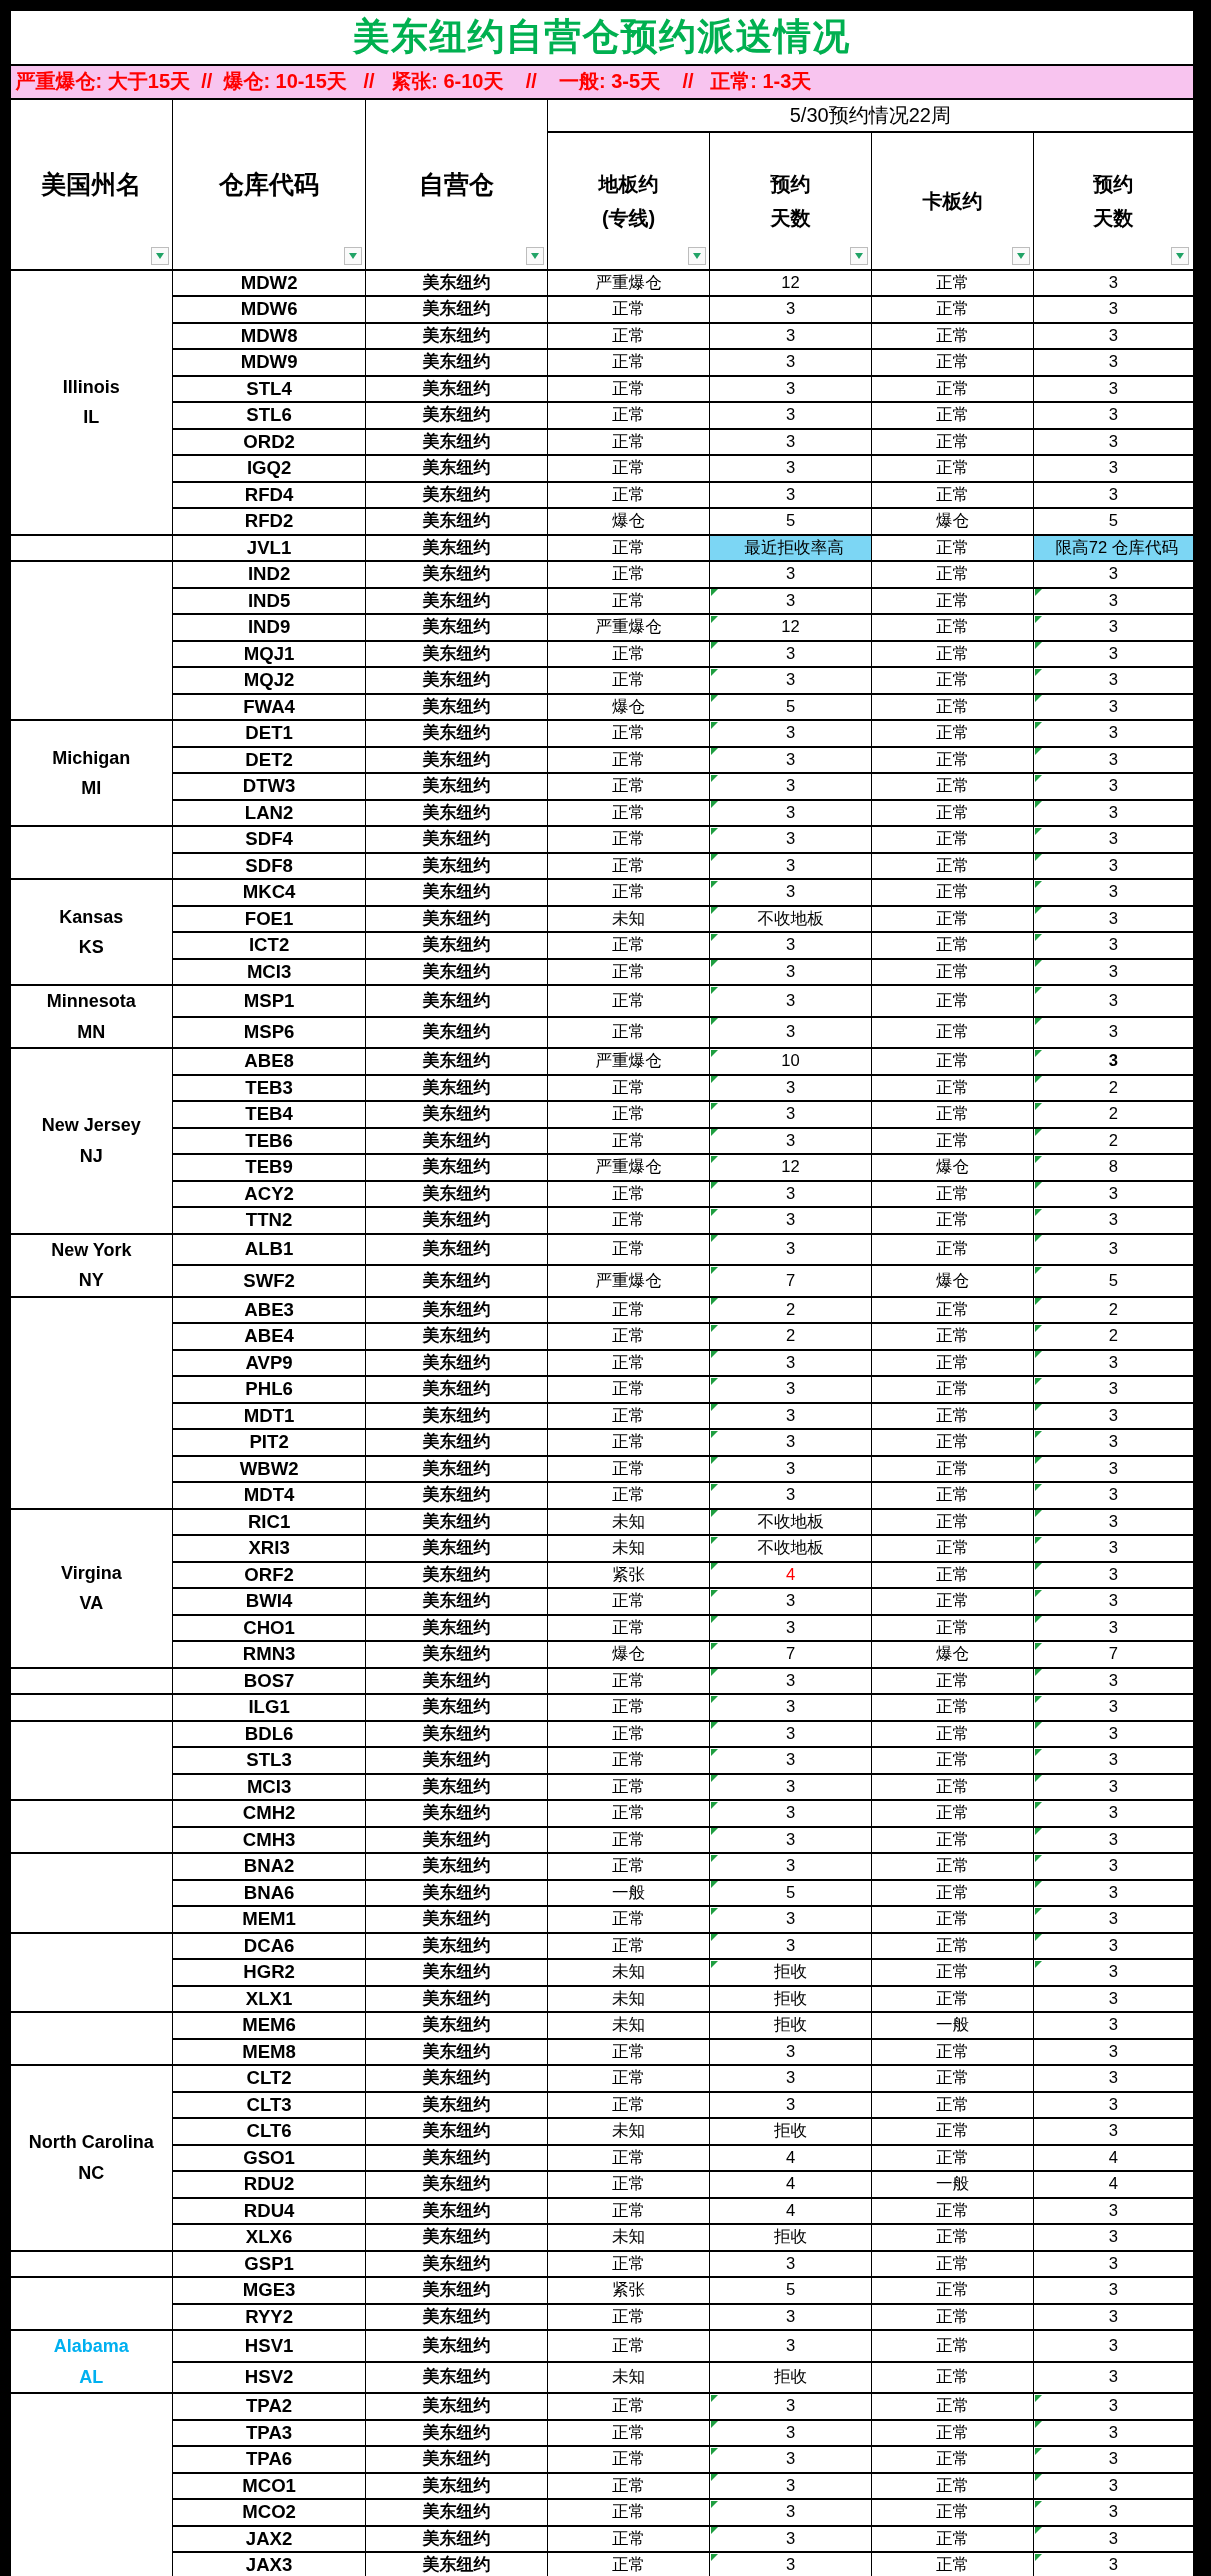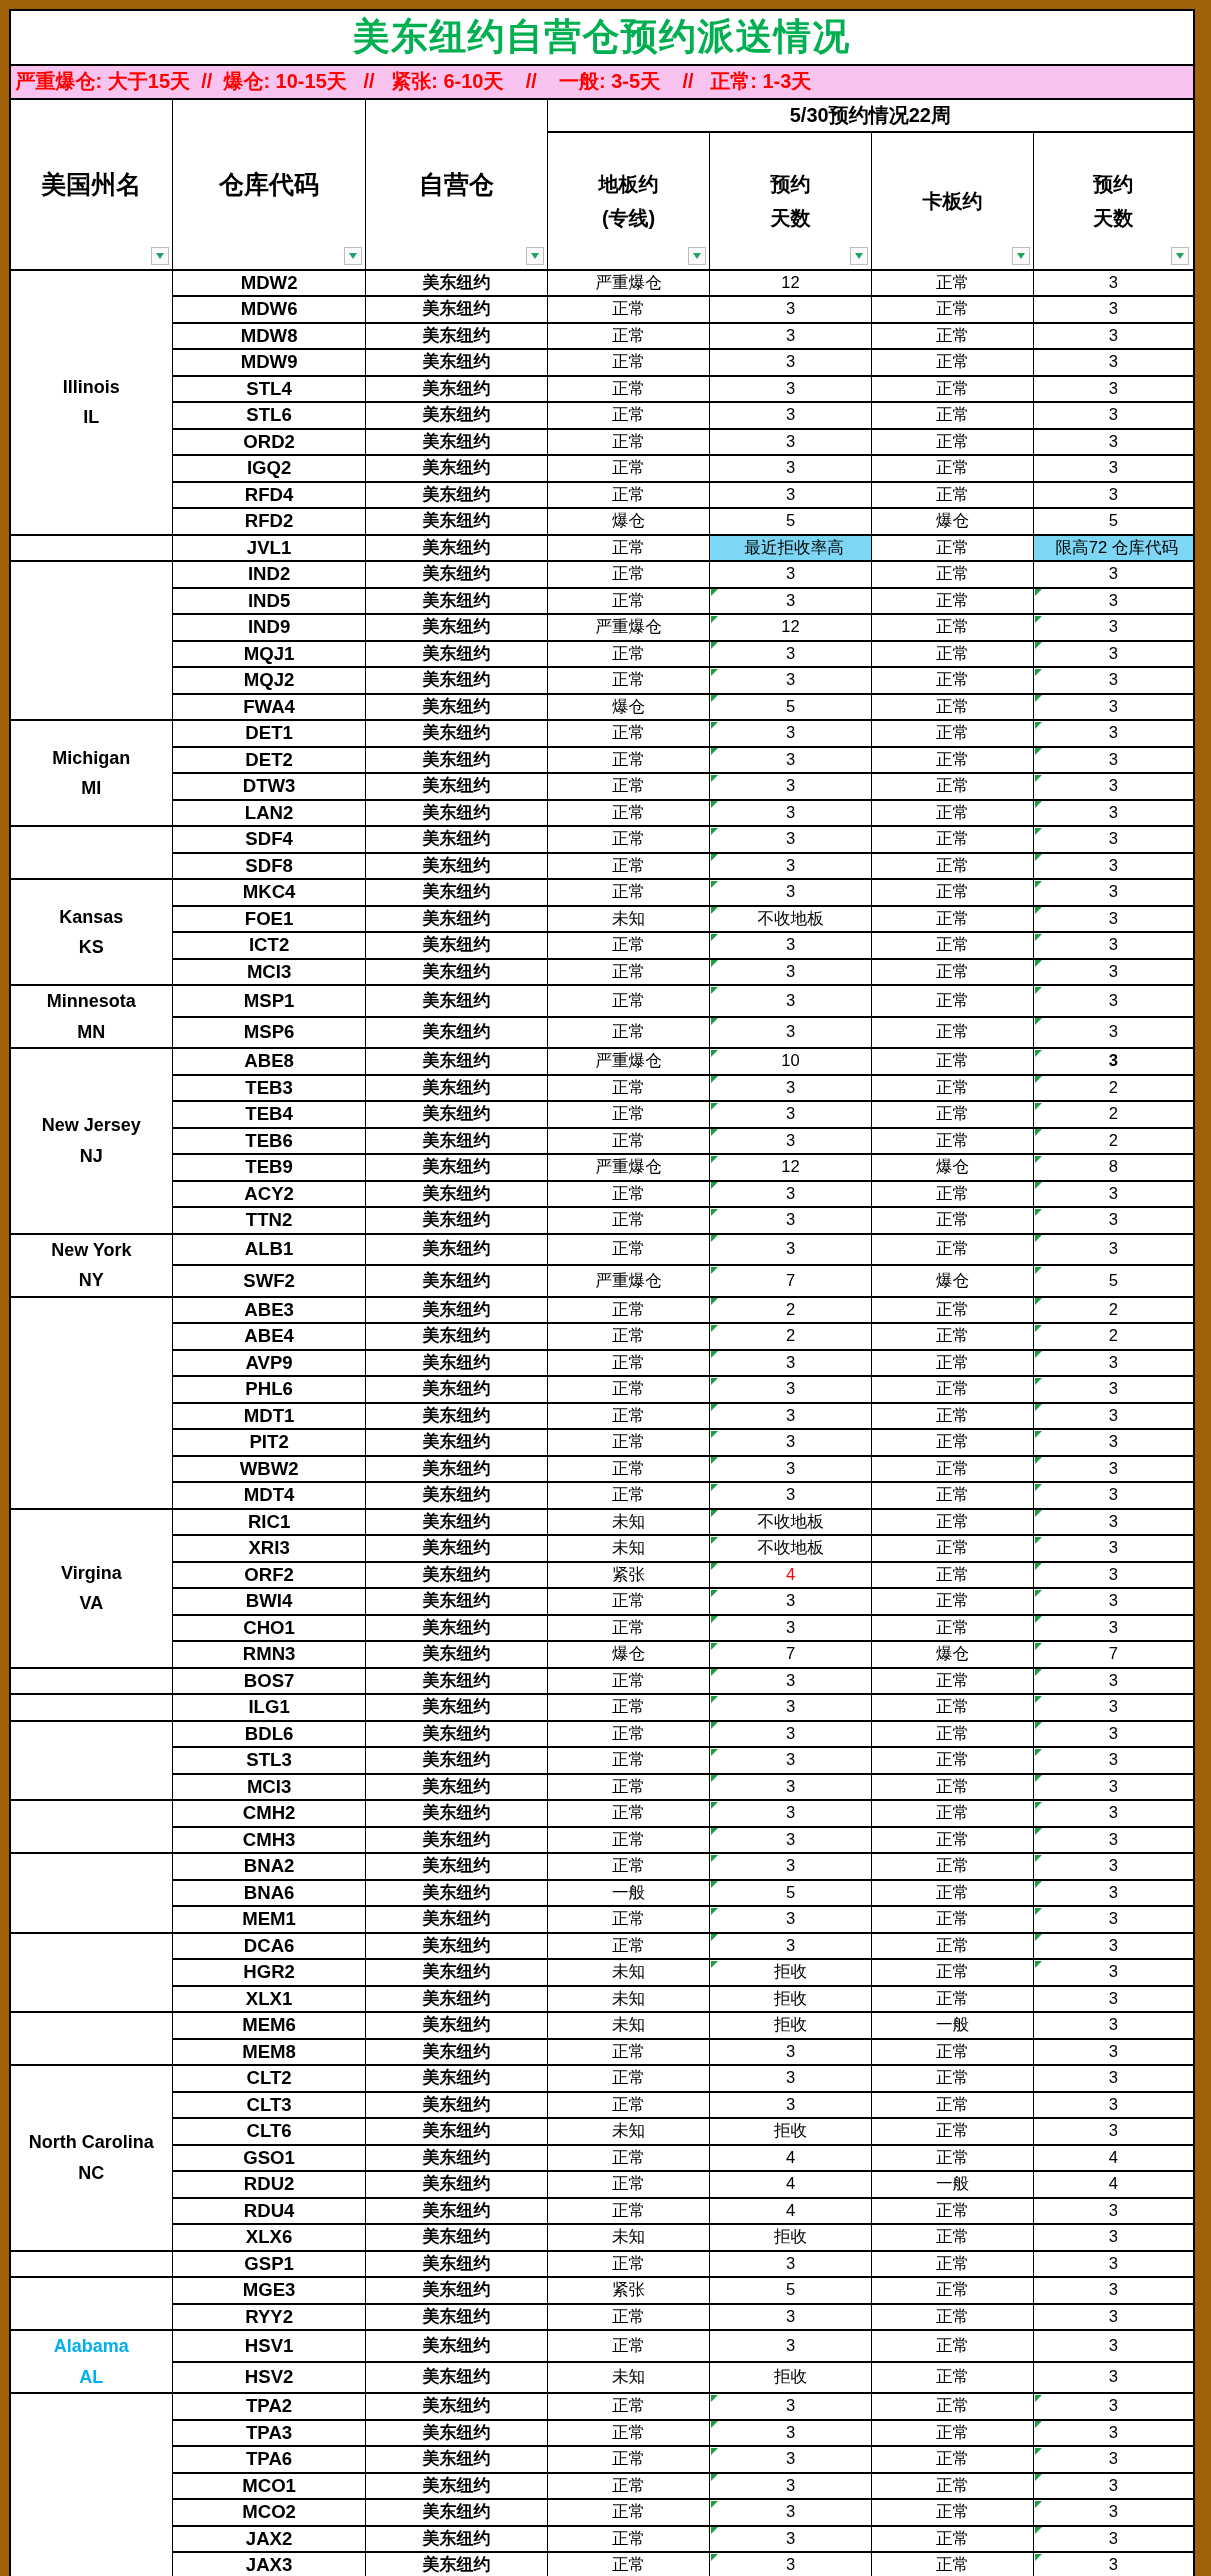--- a/index.html
+++ b/index.html
@@ -1,29 +1,29 @@
 <!DOCTYPE html>
 <html style="font-size:10.6px"><head>
 <meta charset="utf-8">
 <style>
   html,body{margin:0;padding:0;background:#fff;}
-  .canvas{position:relative;width:1211px;height:2576px;background:#a16207;
+  .canvas{position:relative;width:1211px;height:2576px;background:#000000;
           font-family:"Liberation Sans","DejaVu Sans",sans-serif;overflow:hidden;}
   .tablewrap{position:absolute;left:8.6px;top:8.6px;}
   table{border-collapse:collapse;table-layout:fixed;}
   th,td{border-left:1.3px solid #000;border-right:1.3px solid #000;
         border-top:2px solid #000;border-bottom:2px solid #000;
         padding:0;text-align:center;vertical-align:middle;position:relative;
         overflow:hidden;background:#fff;}
   table{border:2px solid #000;}
 
   .title-cell{height:53px;font-size:37px;font-weight:bold;color:#00B050;letter-spacing:1.3px;}
   .legend-cell{height:32.5px;background:#F8C4EF;color:#FF0000;font-weight:bold;
                font-size:20px;text-align:left;padding-left:5px;white-space:pre;}
-  .h-band{height:30.5px;font-size:20px;font-weight:bold;}
+  .h-band{height:30.5px;font-size:20px;font-weight:normal;}
   .h-main{height:76px;font-size:20px;font-weight:bold;white-space:pre-line;line-height:34px;}
   .h-side{font-size:25px;font-weight:bold;}
 
   tbody td{height:24.5px;line-height:24.5px;}
   .state{font-weight:bold;font-size:18px;white-space:pre-line;line-height:30.5px;}
   .state.blue{color:#00B0F0;margin-left:12px;}
   .code{font-weight:bold;font-size:18.6px;}
   .own{font-weight:bold;font-size:17px;}
   .status,.days{font-size:16.6px;color:#000;}
   .days.hl{background:#7CD6F4;padding-left:7px;}

